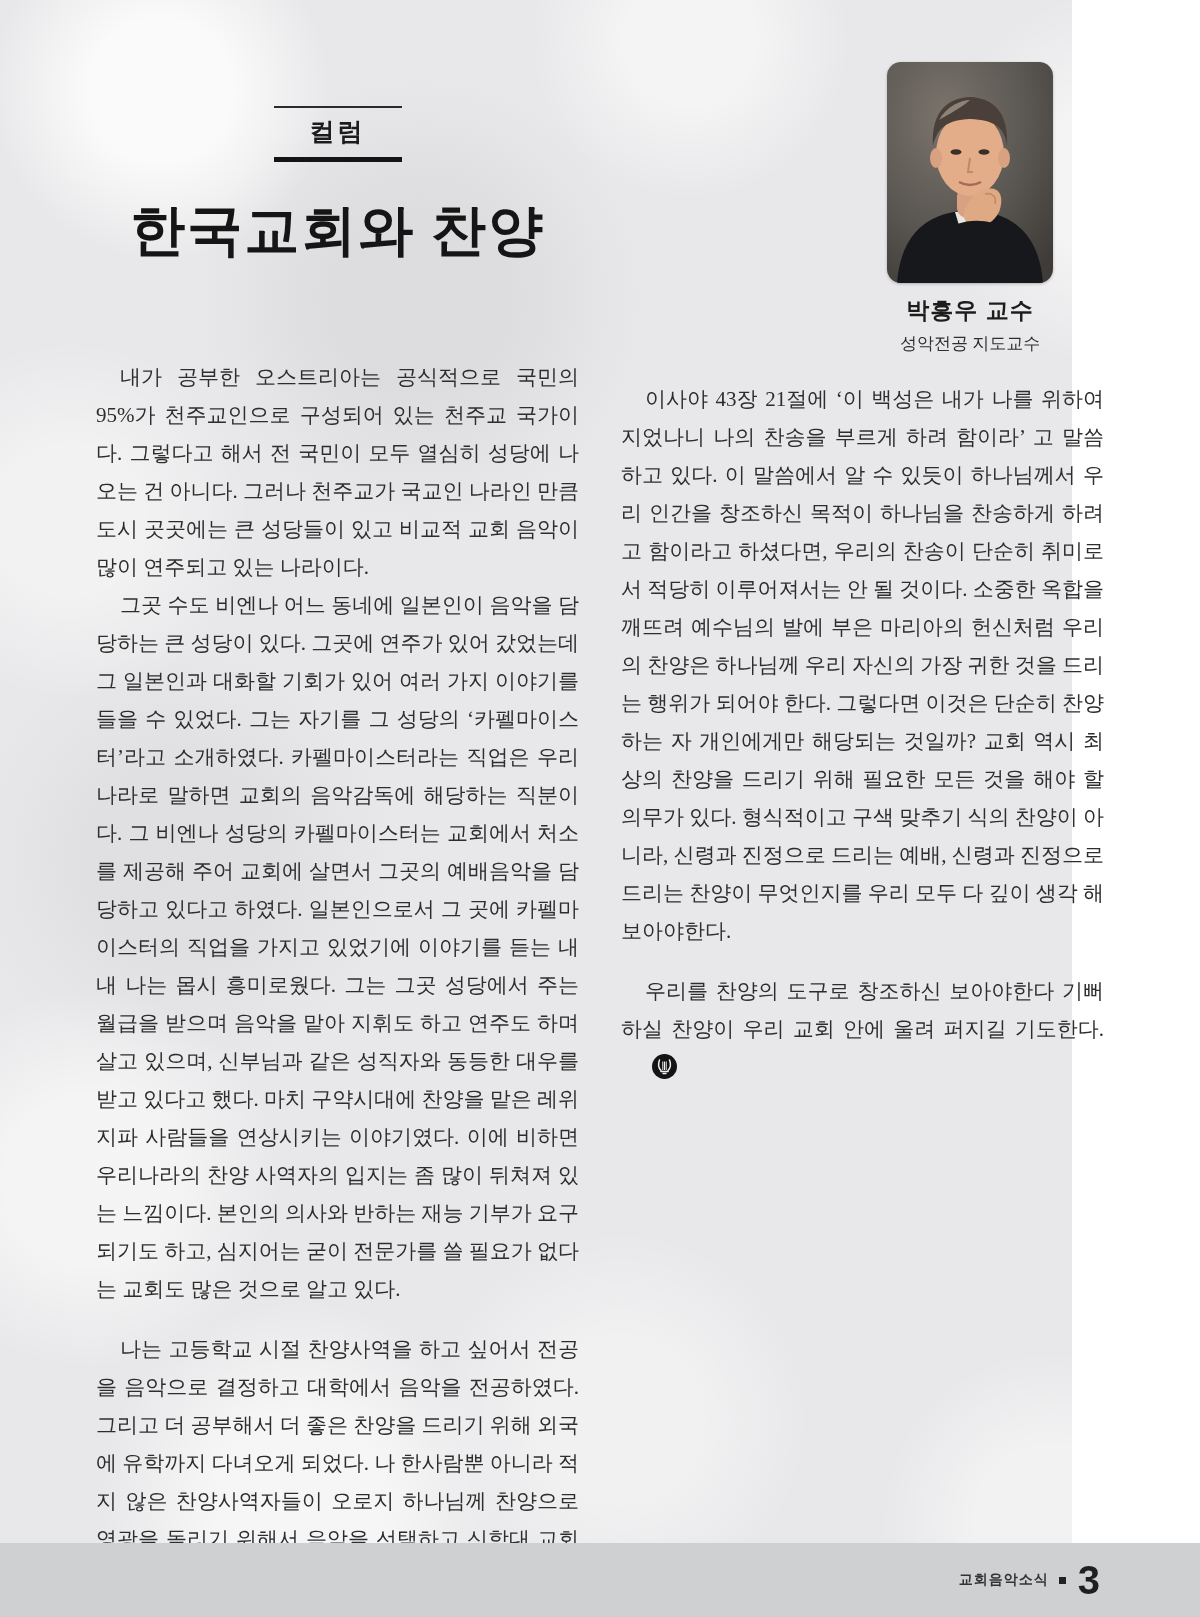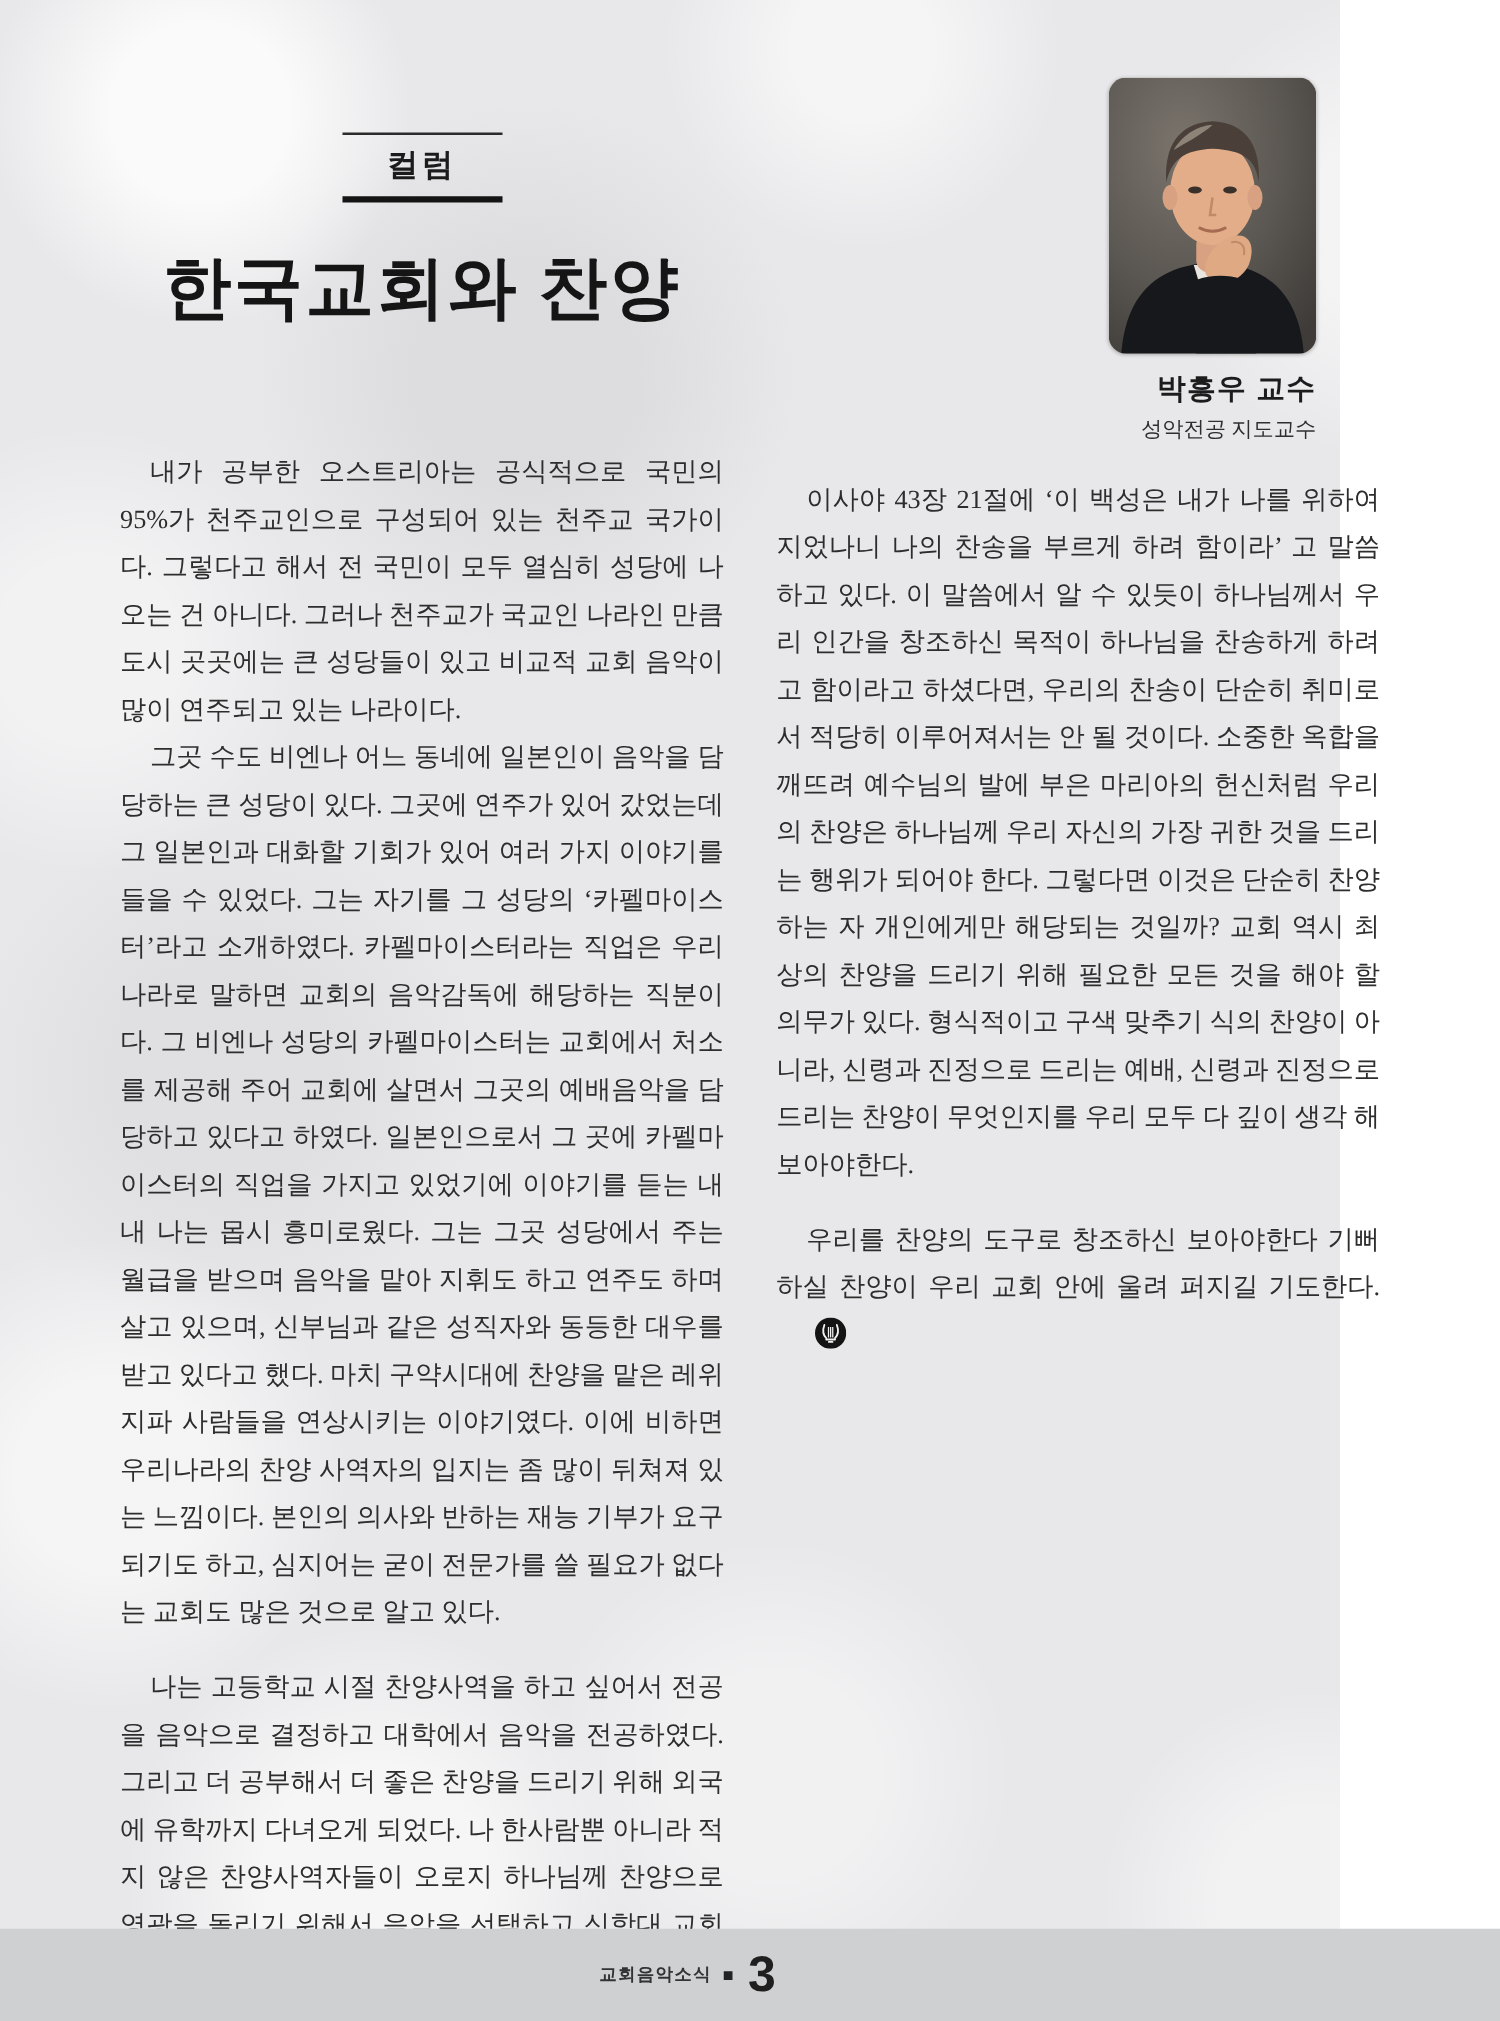--- a/index.html
+++ b/index.html
@@ -40,21 +40,21 @@
     font-weight:bold;font-size:25px;letter-spacing:3px;color:#1b1b1b;
   }
   .page-title{
     margin:32px 0 0;
     font-family:"Liberation Serif","DejaVu Serif",serif;
     font-weight:bold;font-size:55px;letter-spacing:2px;color:#151515;
   }
 
   
   .author-block{
-    position:absolute;left:887px;top:62px;width:166px;text-align:right;
+    position:absolute;left:887px;top:62px;width:166px;text-align:center;
   }
   .author-photo{
     width:166px;height:221px;border-radius:14px;overflow:hidden;display:block;
     box-shadow:0 1px 3px rgba(0,0,0,.25);
   }
   .author-name{
     margin-top:12px;
     font-family:"Liberation Sans","DejaVu Sans",sans-serif;
     font-weight:bold;font-size:23px;color:#1c1c1c;letter-spacing:1px;
   }
@@ -76,21 +76,21 @@
   .col p.gap{margin-top:22px;}
 
   .endmark{
     display:inline-block;width:25px;height:25px;vertical-align:-5px;margin-left:7px;
   }
 
   
   .footer{
     position:absolute;left:0;top:1543px;width:1200px;height:74px;
     background:#cfd0d2;
-    display:flex;align-items:center;justify-content:center;
+    display:flex;align-items:center;justify-content:flex-end;
     box-sizing:border-box;padding-right:100px;
   }
   .footer-label{
     font-family:"Liberation Sans","DejaVu Sans",sans-serif;
     font-weight:bold;font-size:14px;color:#333;letter-spacing:1px;
   }
   .footer-bullet{
     width:7px;height:7px;background:#222;display:inline-block;margin:0 12px 0 10px;
   }
   .footer-page{

